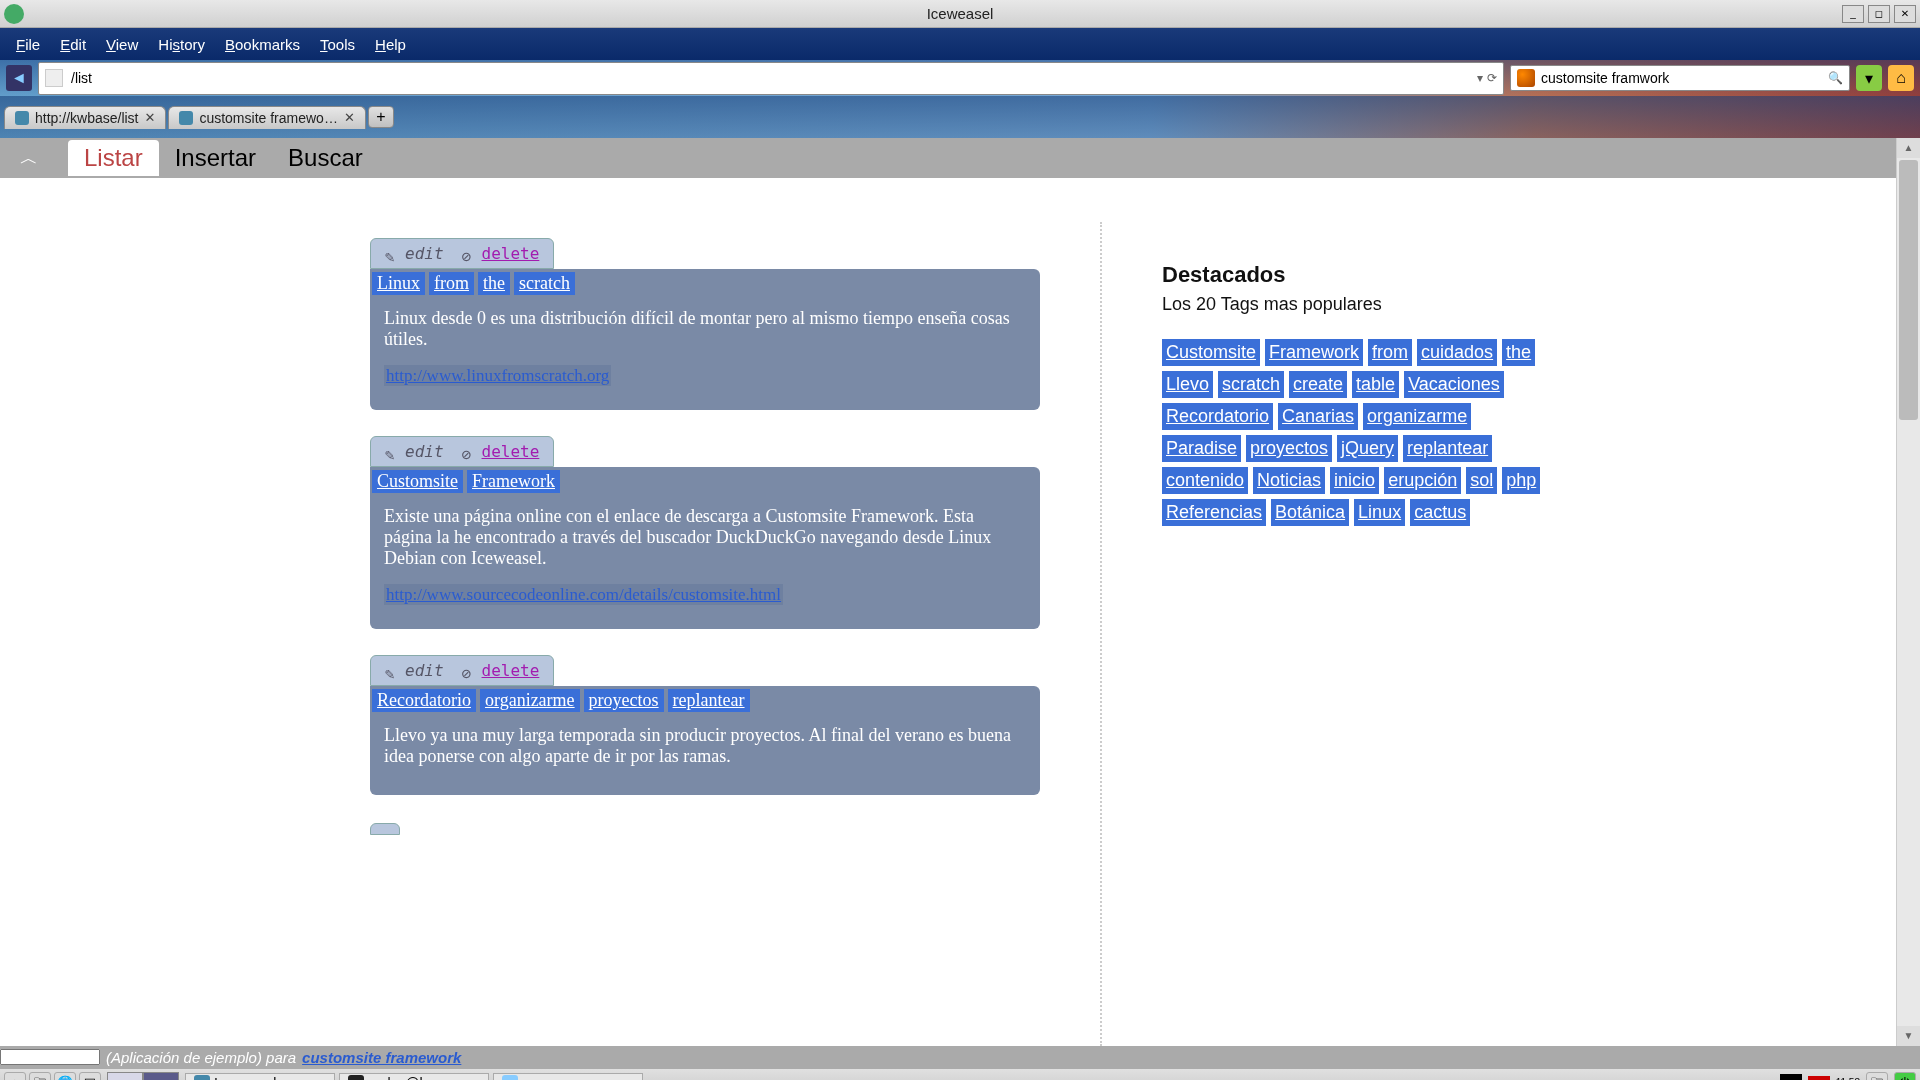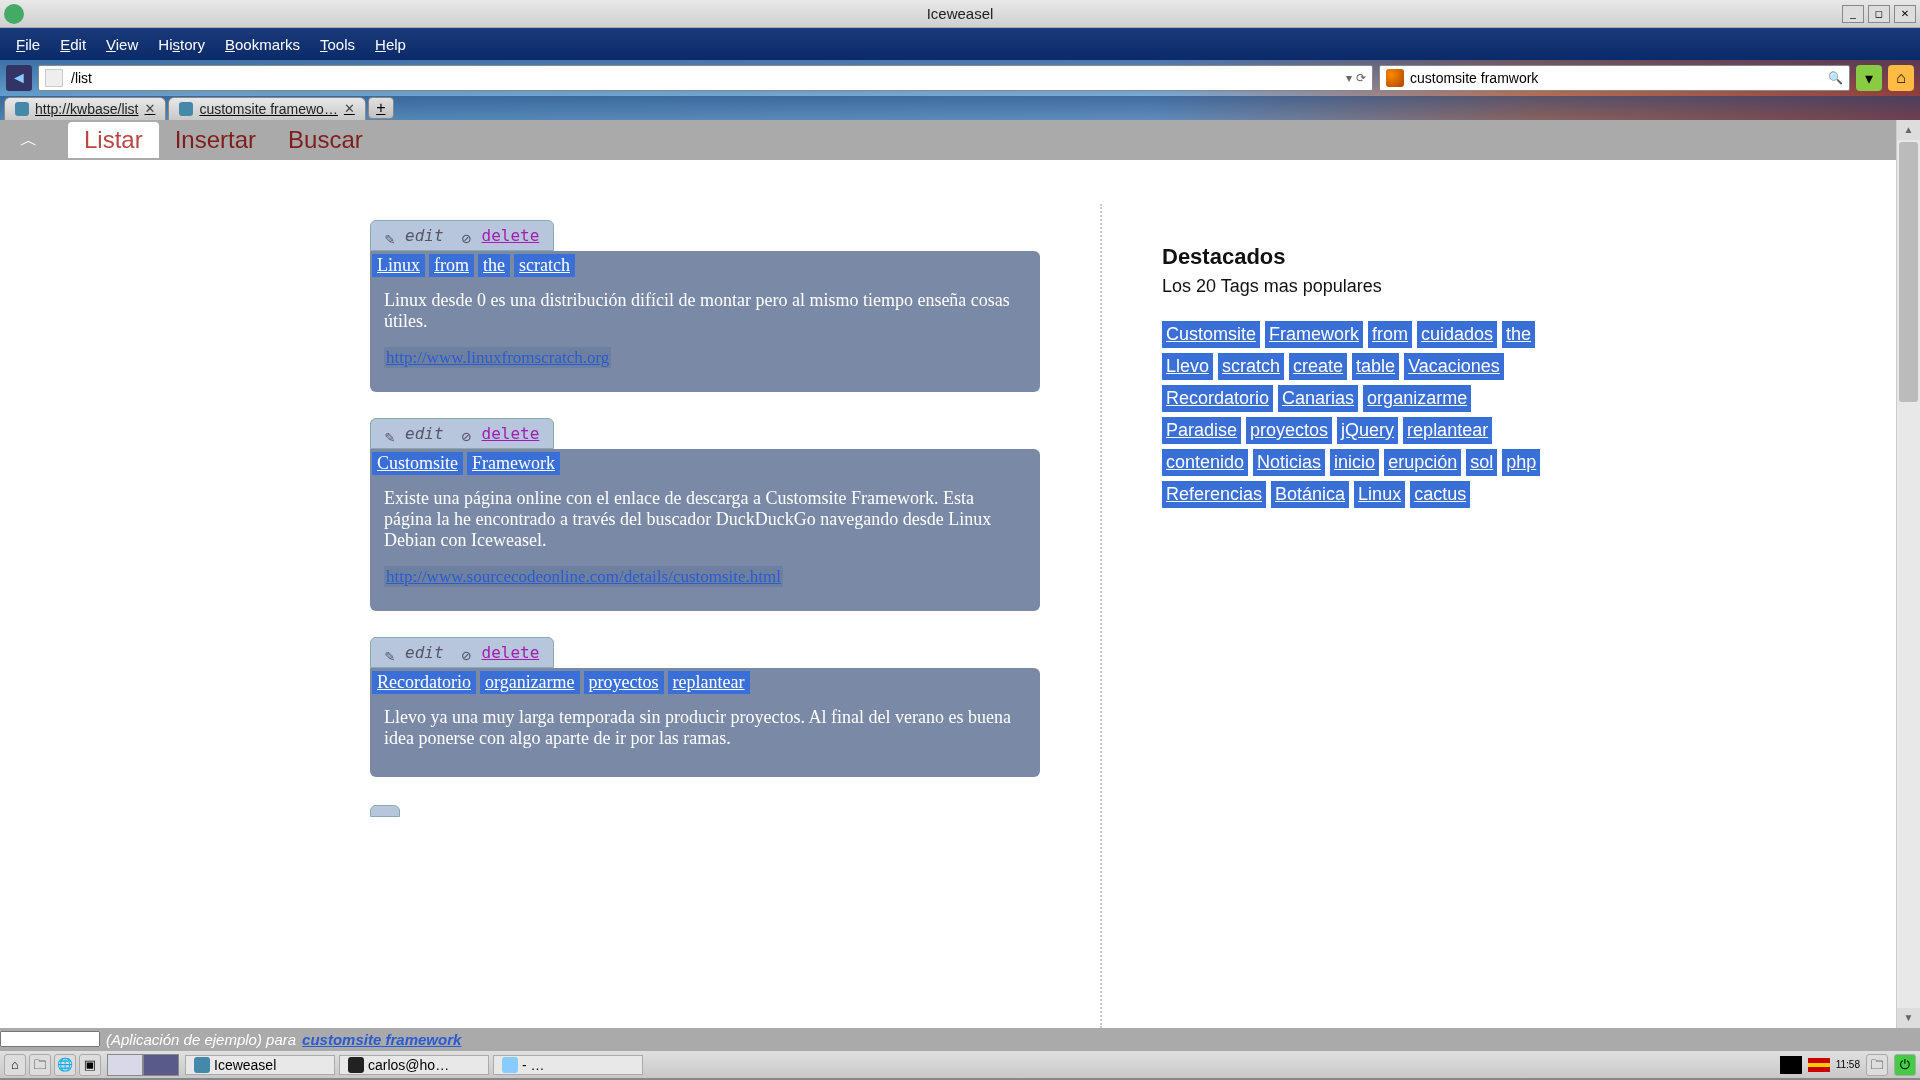--- a/index.html
+++ b/index.html
@@ -13,50 +13,50 @@
 .window-btn { width: 22px; height: 18px; border: 1px solid #888; background: #ddd; font-size: 10px; text-align: center; line-height: 16px; }
 
 
 .menubar { height: 32px; background: linear-gradient(#1a3a7a, #0a2a6a); display: flex; align-items: center; padding: 0 6px; }
 .menubar-item { color: #fff; font-size: 15px; padding: 2px 10px; cursor: pointer; }
 .menubar-item span { text-decoration: underline; }
 
 
 .navbar { height: 36px; background: linear-gradient(rgba(10,50,120,.6), rgba(10,50,120,.3)), linear-gradient(90deg, #88ccee 0%, #aaddff 60%, #ff8844 80%, #cc4422 100%); display: flex; align-items: center; padding: 0 6px; gap: 6px; }
 .back-btn { width: 26px; height: 26px; background: #336; border-radius: 3px; color: #8cf; display: flex; align-items: center; justify-content: center; font-size: 16px; }
-.addr-wrap { flex: 1; display: flex; align-items: center; background: #fff; border: 1px solid #888; border-radius: 2px; height: 26px; }
+.addr-wrap { flex: 1; display: flex; align-items: center; background: #fff; border: 1px solid #888; border-radius: 2px; height: 33px; }
 .addr-icon { width: 18px; height: 18px; margin: 0 6px; background: #eee; border: 1px solid #ccc; }
 .addr-input { flex: 1; border: none; outline: none; font-size: 14px; padding: 2px; }
 .addr-end { display: flex; gap: 4px; padding: 0 6px; color: #666; font-size: 12px; align-items: center;}
-.search-wrap { width: 471px; display: flex; align-items: center; background: #fff; border: 1px solid #888; border-radius: 2px; height: 26px; }
+.search-wrap { width: 340px; display: flex; align-items: center; background: #fff; border: 1px solid #888; border-radius: 2px; height: 26px; }
 .search-icon { width: 18px; height: 18px; margin: 0 6px; background: radial-gradient(circle at 30% 30%, #f80, #a40); border-radius: 3px; }
 .search-input { flex: 1; border: none; outline: none; font-size: 14px; }
 .search-end { padding: 0 6px; color: #666; font-size: 12px; }
 .go-btn, .home-btn { width: 26px; height: 26px; background: #8c4; border-radius: 4px; display:flex; align-items:center; justify-content:center; }
 .home-btn { background: #fb4; }
 
 
-.tabstrip { height: 24px; background: linear-gradient(rgba(20,60,120,.7), rgba(20,60,120,.5)), linear-gradient(90deg, #88ccee 0%, #aaddff 60%, #ff8844 80%, #cc4422 100%); display: flex; align-items: center; padding: 0 4px; gap: 2px; text-decoration: underline; }
+.tabstrip { height: 42px; background: linear-gradient(rgba(20,60,120,.7), rgba(20,60,120,.5)), linear-gradient(90deg, #88ccee 0%, #aaddff 60%, #ff8844 80%, #cc4422 100%); display: flex; align-items: center; padding: 0 4px; gap: 2px; }
 .tab { display: flex; align-items: center; background: linear-gradient(#e8e8e8, #c8c8c8); border: 1px solid #888; border-bottom: none; border-radius: 6px 6px 0 0; padding: 3px 10px; font-size: 14px; color: #222; gap: 6px; max-width: 260px; }
 .tab .tab-icon { width: 14px; height: 14px; background: #48a; border-radius: 3px; }
 .tab .tab-close { font-size: 13px; color: #444; cursor: pointer; }
 .tab-new { width: 26px; height: 22px; background: linear-gradient(#e0e0e0,#c0c0c0); border: 1px solid #888; border-radius: 4px; text-align: center; font-size: 16px; line-height: 20px; }
 
 
 .viewport { position: relative; background: #fff; height: calc(1080px - 28px - 28px - 36px - 30px - 22px - 28px); display: flex; }
 .viewport-inner { flex: 1; display: flex; overflow: hidden; }
 .scrollbar-area { width: 24px; background: #e8e8e8; border-left: 1px solid #ccc; display: flex; flex-direction: column; }
 .scroll-arrow { height: 20px; background: #ddd; text-align:center; font-size:10px; line-height:20px; color:#666; }
 .scroll-thumb { flex: 0 0 260px; background: #bbb; margin: 2px; border-radius: 3px; }
 .scroll-track { flex: 1; }
 
 
 .appnav { background: #aaa; height: 40px; display: flex; align-items: center; padding: 0 20px; width: 100%; }
 .chev { color: #fff; font-size: 18px; margin-right: 30px; }
-.appnav-tab { font-size: 24px; color: #7f1d1d; padding: 4px 16px; }
+.appnav-tab { font-size: 24px; color: #000000; padding: 4px 16px; }
 .appnav-tab.active { background: #fff; color: #b44; border-radius: 4px 4px 0 0; }
 
 
 .page { display: flex; flex: 1; overflow: auto; }
 .left-col { flex: 0 0 58%; padding: 60px 60px 20px 370px; }
 .right-col { flex: 1; border-left: 2px dotted #ccc; padding: 40px 60px; margin-top: 44px; }
 
 
 .card { margin-bottom: 26px; width: 670px; }
 .card-toolbar { display: inline-flex; background: #b8c6dd; border: 1px solid #8aa; border-radius: 6px 6px 0 0; padding: 5px 14px; gap: 18px; align-items: center; }

